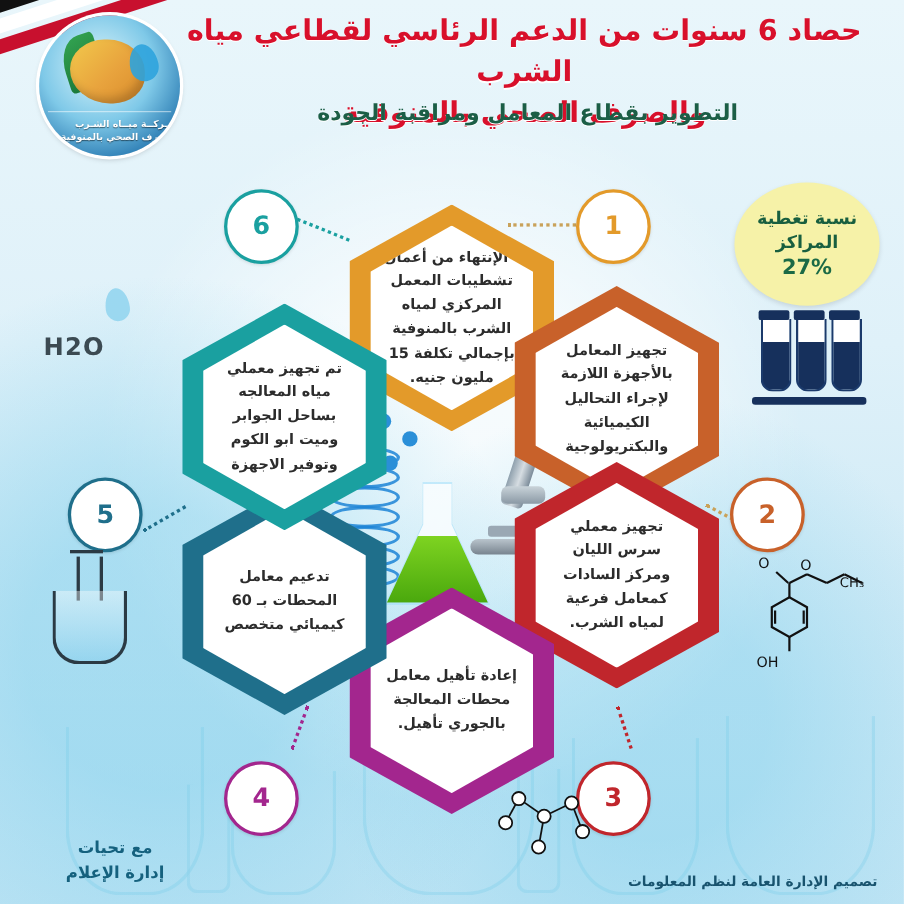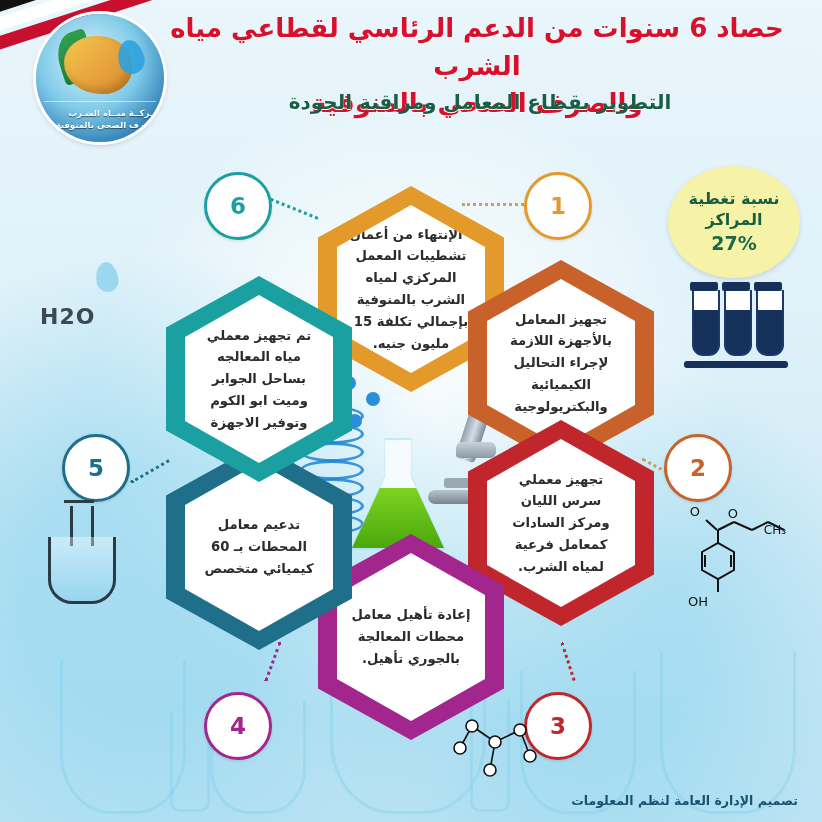--- a/index.html
+++ b/index.html
@@ -319,15 +319,19 @@
         <circle cx="45" cy="42" r="6"></circle>
           <circle cx="22" cy="26" r="6"></circle>
         <circle cx="70" cy="30" r="6"></circle>
           <circle cx="40" cy="70" r="6"></circle>
         <circle cx="10" cy="48" r="6"></circle>
           <circle cx="80" cy="56" r="6"></circle>
       </g>
     </svg>
   </div>
 
+  <div class="footer-left">
+    <div>مع تحيات</div>
+    <div>إدارة الإعلام</div>
+  </div>
   <div class="footer-right">تصميم الإدارة العامة لنظم المعلومات</div>
 
 </div>
 
 </body></html>

